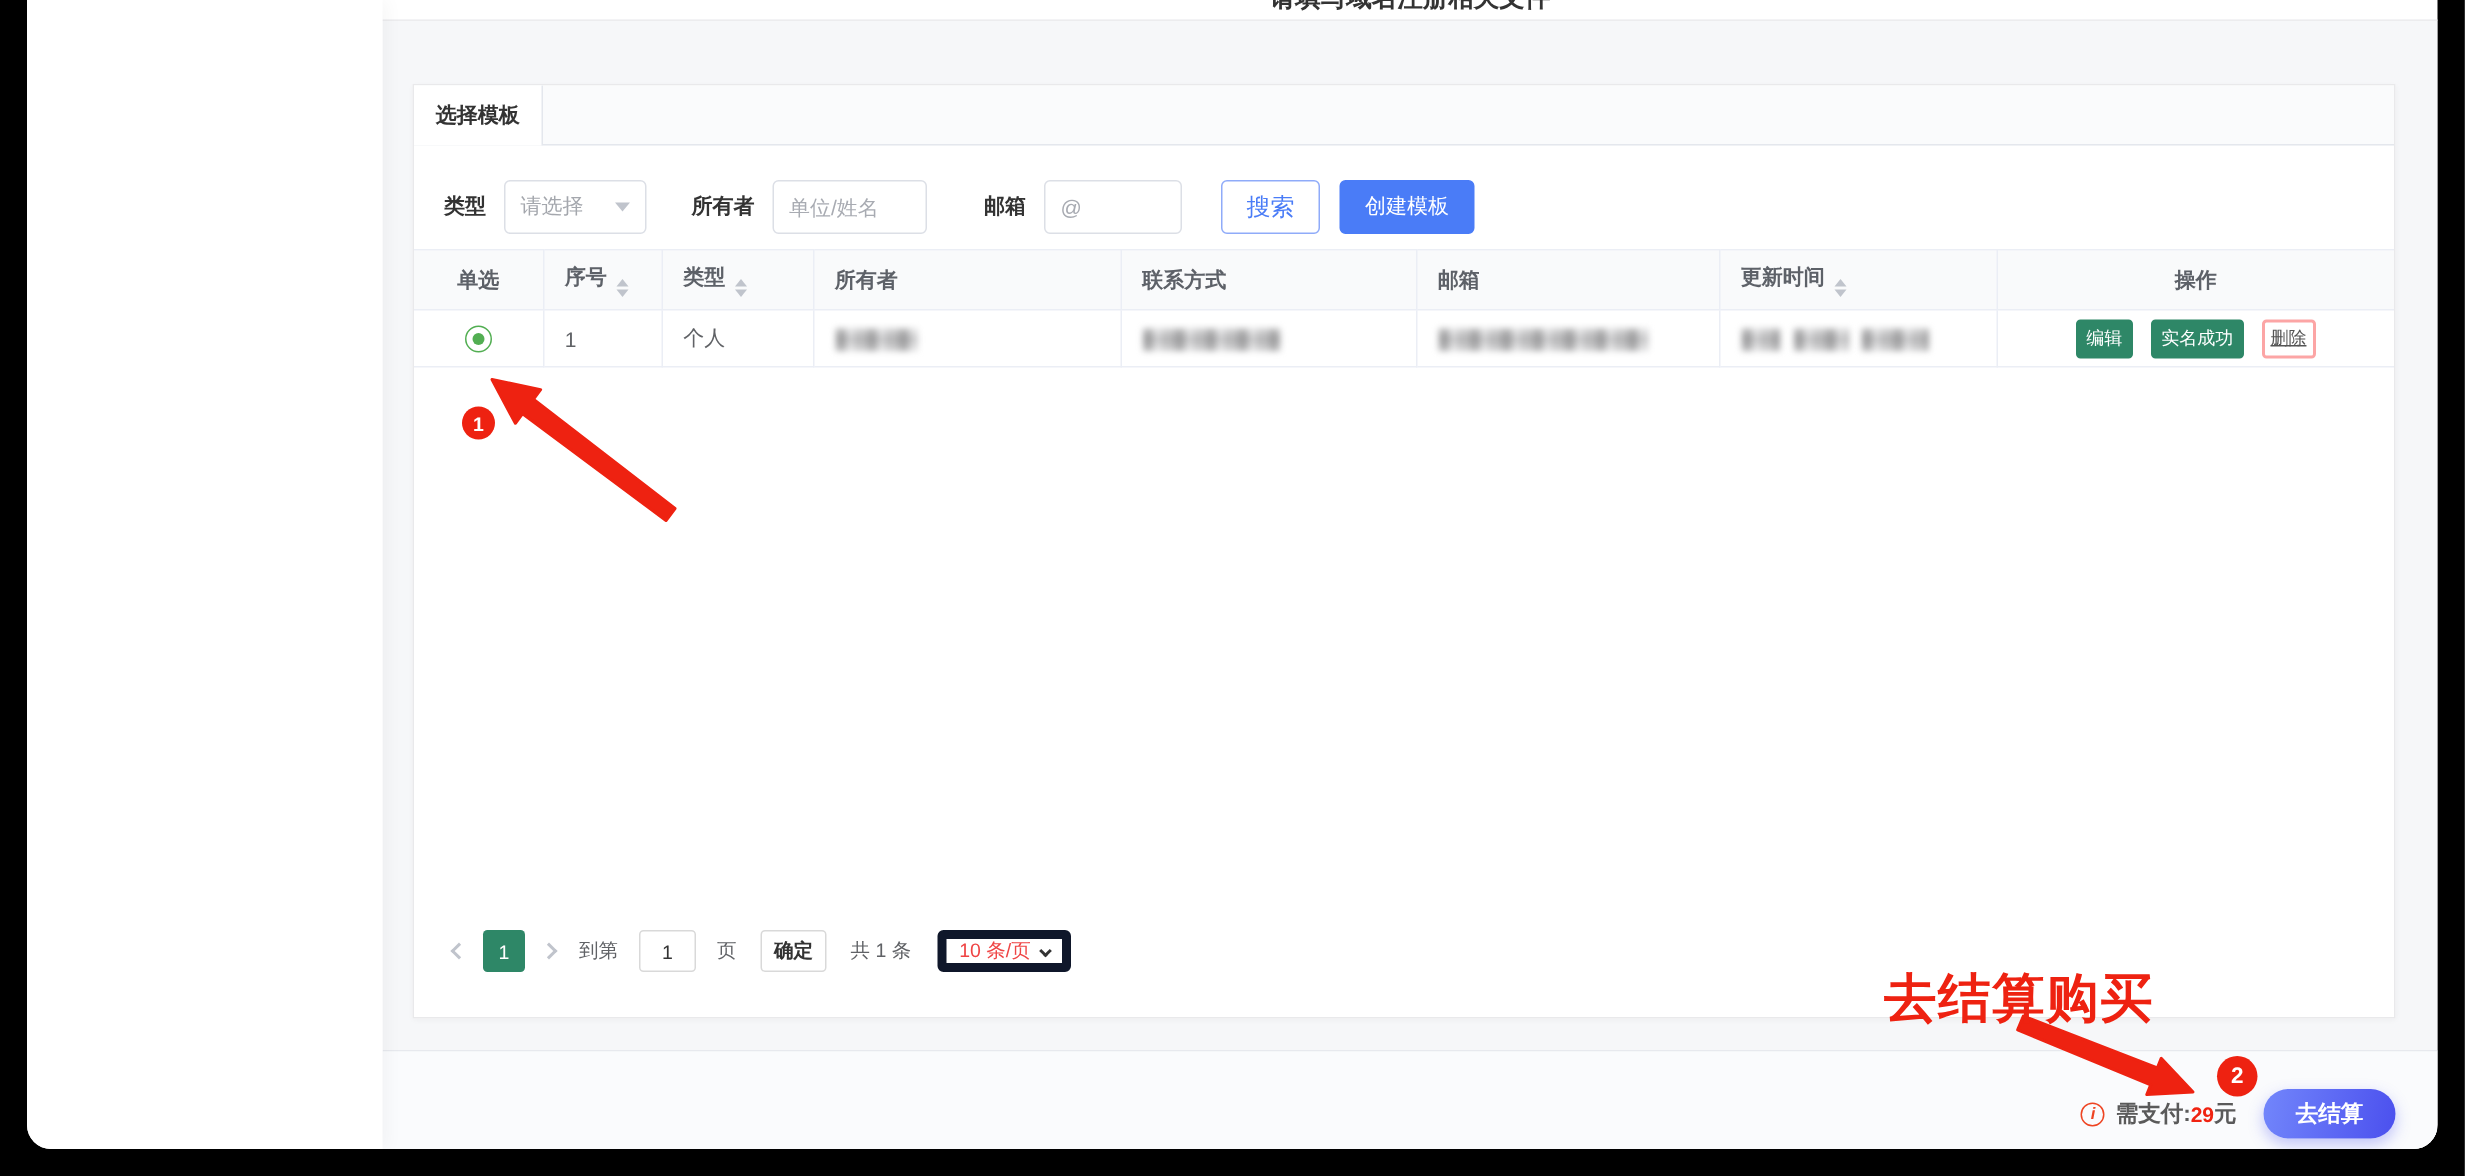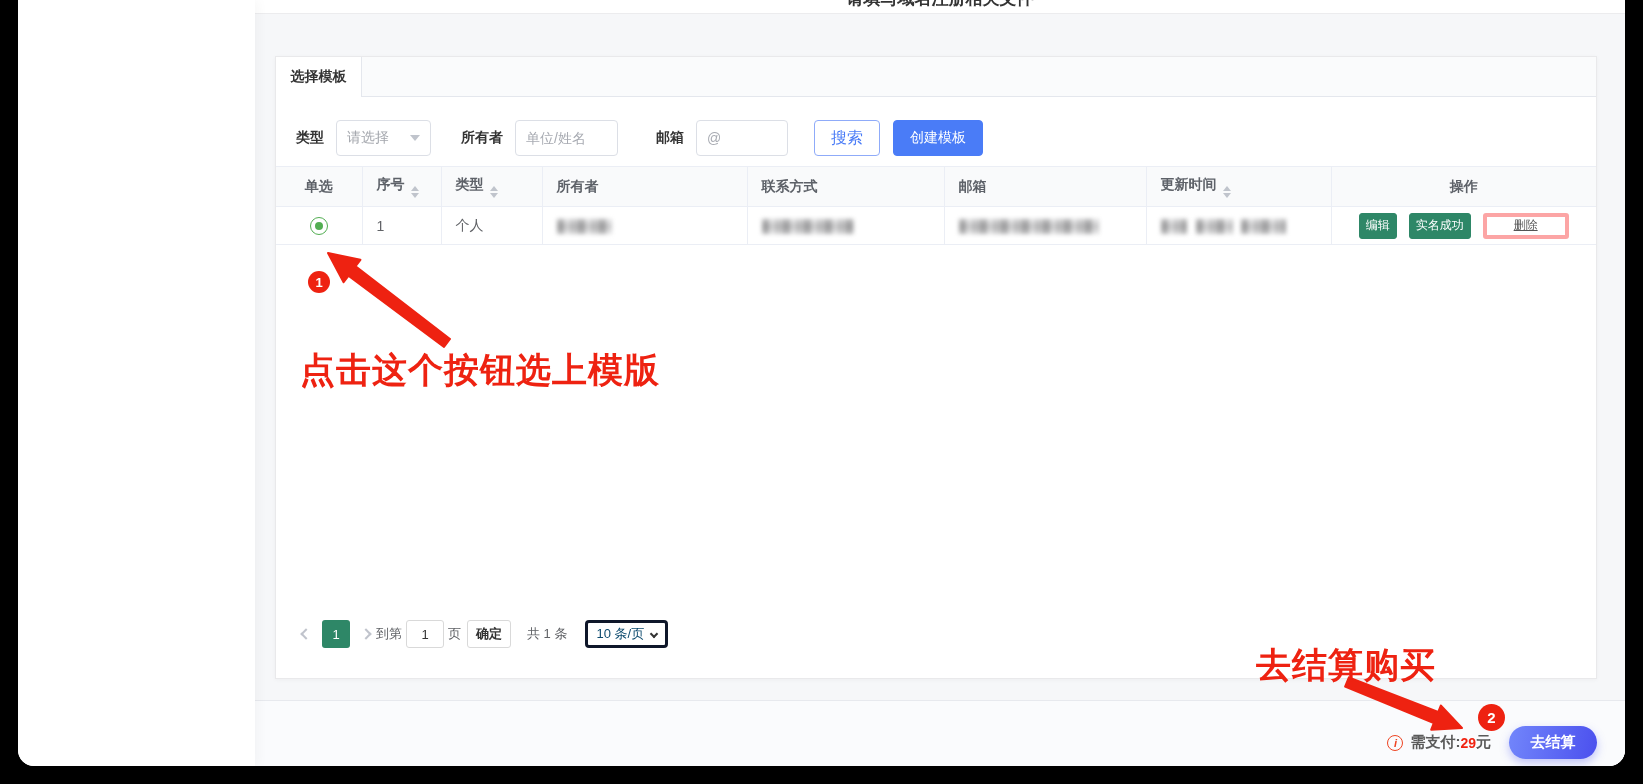--- a/index.html
+++ b/index.html
@@ -64,39 +64,39 @@
 
   .blur { display:inline-block; height:15px; border-radius:1px; vertical-align:middle;
           background:
             repeating-linear-gradient(90deg, rgba(110,110,112,.55) 0 7px, rgba(190,190,192,.5) 7px 13px, rgba(150,150,152,.5) 13px 21px),
             repeating-linear-gradient(0deg, rgba(255,255,255,.55) 0 5px, rgba(130,130,132,.35) 5px 10px);
           filter:blur(2px); }
 
   .actions button { margin:0 4px; }
   .mini { height:26px; font-size:12px; border-radius:3px; cursor:pointer; }
   .mini.green { background:#2e8767; border:1px solid #2e8767; color:#fff; padding:0 6px; }
-  .mini.plain { background:#fff; border:4px solid #fca5a5; color:#555; padding:0 27px;text-decoration:underline; }
+  .mini.plain { background:#fff; border:2px solid #fca5a5; color:#555; padding:0 4px;text-decoration:underline; }
 
   
   .pagination { position:absolute; left:20px; top:563px; display:flex; align-items:center;
                 font-size:13px; color:#606266; }
   .pg-arrow { width:20px; height:28px; display:inline-flex; align-items:center; justify-content:center; cursor:pointer; }
   .chev { width:8px; height:8px; border-left:2px solid #c0c4cc; border-bottom:2px solid #c0c4cc; }
   .chev.left { transform:rotate(45deg); }
   .chev.right { transform:rotate(225deg); }
   .pg-cur { width:28px; height:28px; background:#2e8767; color:#fff; border-radius:3px;
             display:inline-flex; align-items:center; justify-content:center; margin:0 6px; cursor:pointer; }
-  .pg-text { margin:0 0; }
+  .pg-text { margin:0 10px; }
   .pg-text.total { margin:0 10px; }
   .pg-input { width:38px; height:28px; border:1px solid #d9d9d9; border-radius:3px; text-align:center;
               font-size:13px; color:#333; outline:none; margin:0 4px; }
   .pg-confirm { width:44px; height:28px; background:#fff; border:1px solid #d9d9d9; border-radius:3px;
                 font-size:13px; font-weight:700; color:#333; cursor:pointer; margin:0 6px; }
-  .pg-size { height:28px; border:3px solid #0f172a; border-radius:4px; background:#fff; padding:0 8px;
-             display:inline-flex; align-items:center; margin-left:8px; cursor:pointer; color:#0c4a6e; }
+  .pg-size { height:28px; border:6px solid #0f172a; border-radius:4px; background:#fff; padding:0 8px;
+             display:inline-flex; align-items:center; margin-left:8px; cursor:pointer; color:#ef4444; }
   .pg-size .chev { margin-left:7px; width:6px; height:6px; border-color:#333; }
 
   
   .footer { position:absolute; left:0; right:0; bottom:0; height:66px; background:#fafbfd;
             border-top:1px solid #e7e9ee; border-radius:0 0 14px 0; }
   .pay-row { position:absolute; right:28px; top:25px; display:flex; align-items:center; }
   .info-icon { width:16px; height:16px; border:1px solid #ee4422; border-radius:50%; color:#ee4422;
                font-size:11px; font-style:italic; font-weight:700; display:inline-flex;
                align-items:center; justify-content:center; margin-right:7px; }
   .pay-label, .pay-unit { font-size:15px; font-weight:700; color:#5a5a5a; }
@@ -230,20 +230,19 @@
           <button class="btn-checkout">去结算</button>
         </div>
       </div>
     </div>
   </div>
 
   <div class="badge b1">1</div>
   <svg class="arrow a1" width="135" height="105" viewBox="0 0 135 105">
     <polygon points="130,91 35.6,18.2 40.4,11.8 8,5 23.6,34.2 28.4,27.8 124,99" fill="#ee2211" stroke="#ee2211" stroke-width="2" stroke-linejoin="round"></polygon>
   </svg>
-  <div class="ann-text t1">点击这个按钮选上模版</div>
 
   <div class="ann-text t2">去结算购买</div>
   <svg class="arrow a2" width="130" height="65" viewBox="0 0 130 65">
     <polygon points="5.1,16.6 93.8,53.2 91.2,59.7 122,58 100.8,35.5 98.2,42 8.9,7.4" fill="#ee2211" stroke="#ee2211" stroke-width="2" stroke-linejoin="round"></polygon>
   </svg>
   <div class="badge b2">2</div>
 </div>
 
 </body></html>

